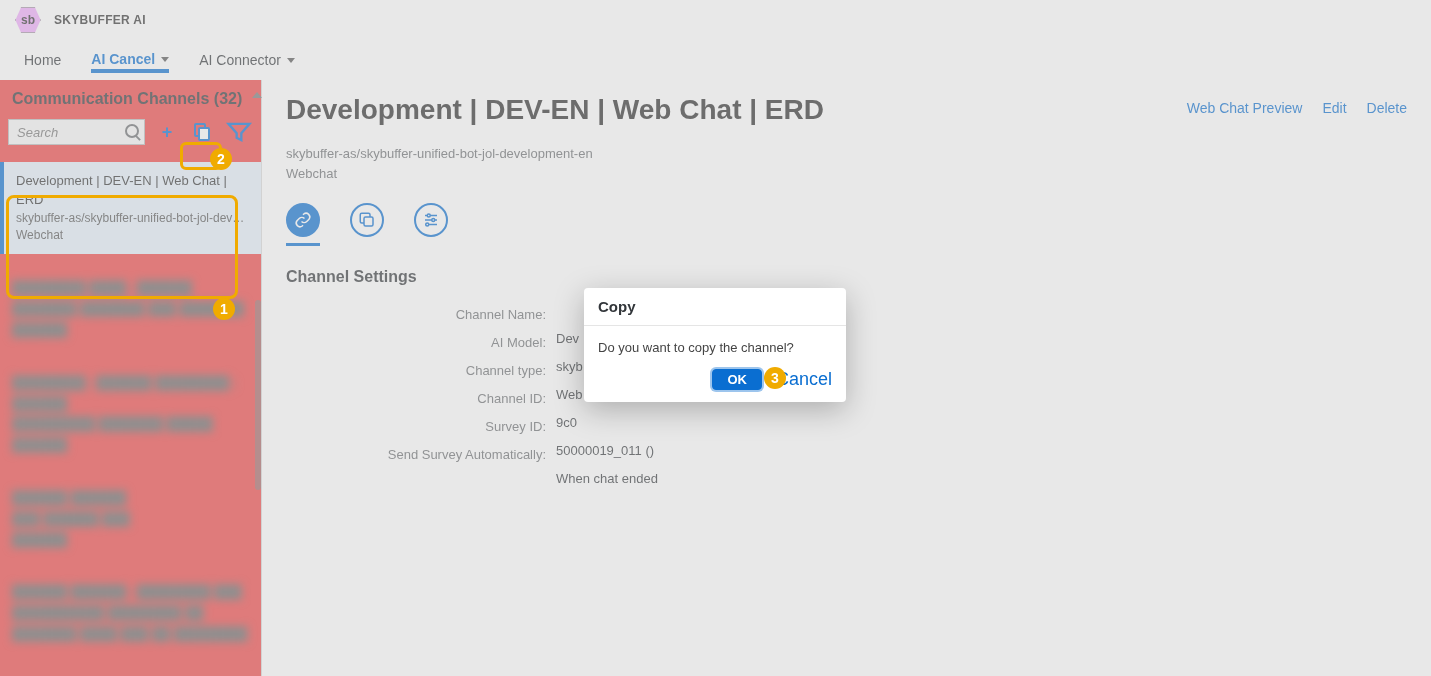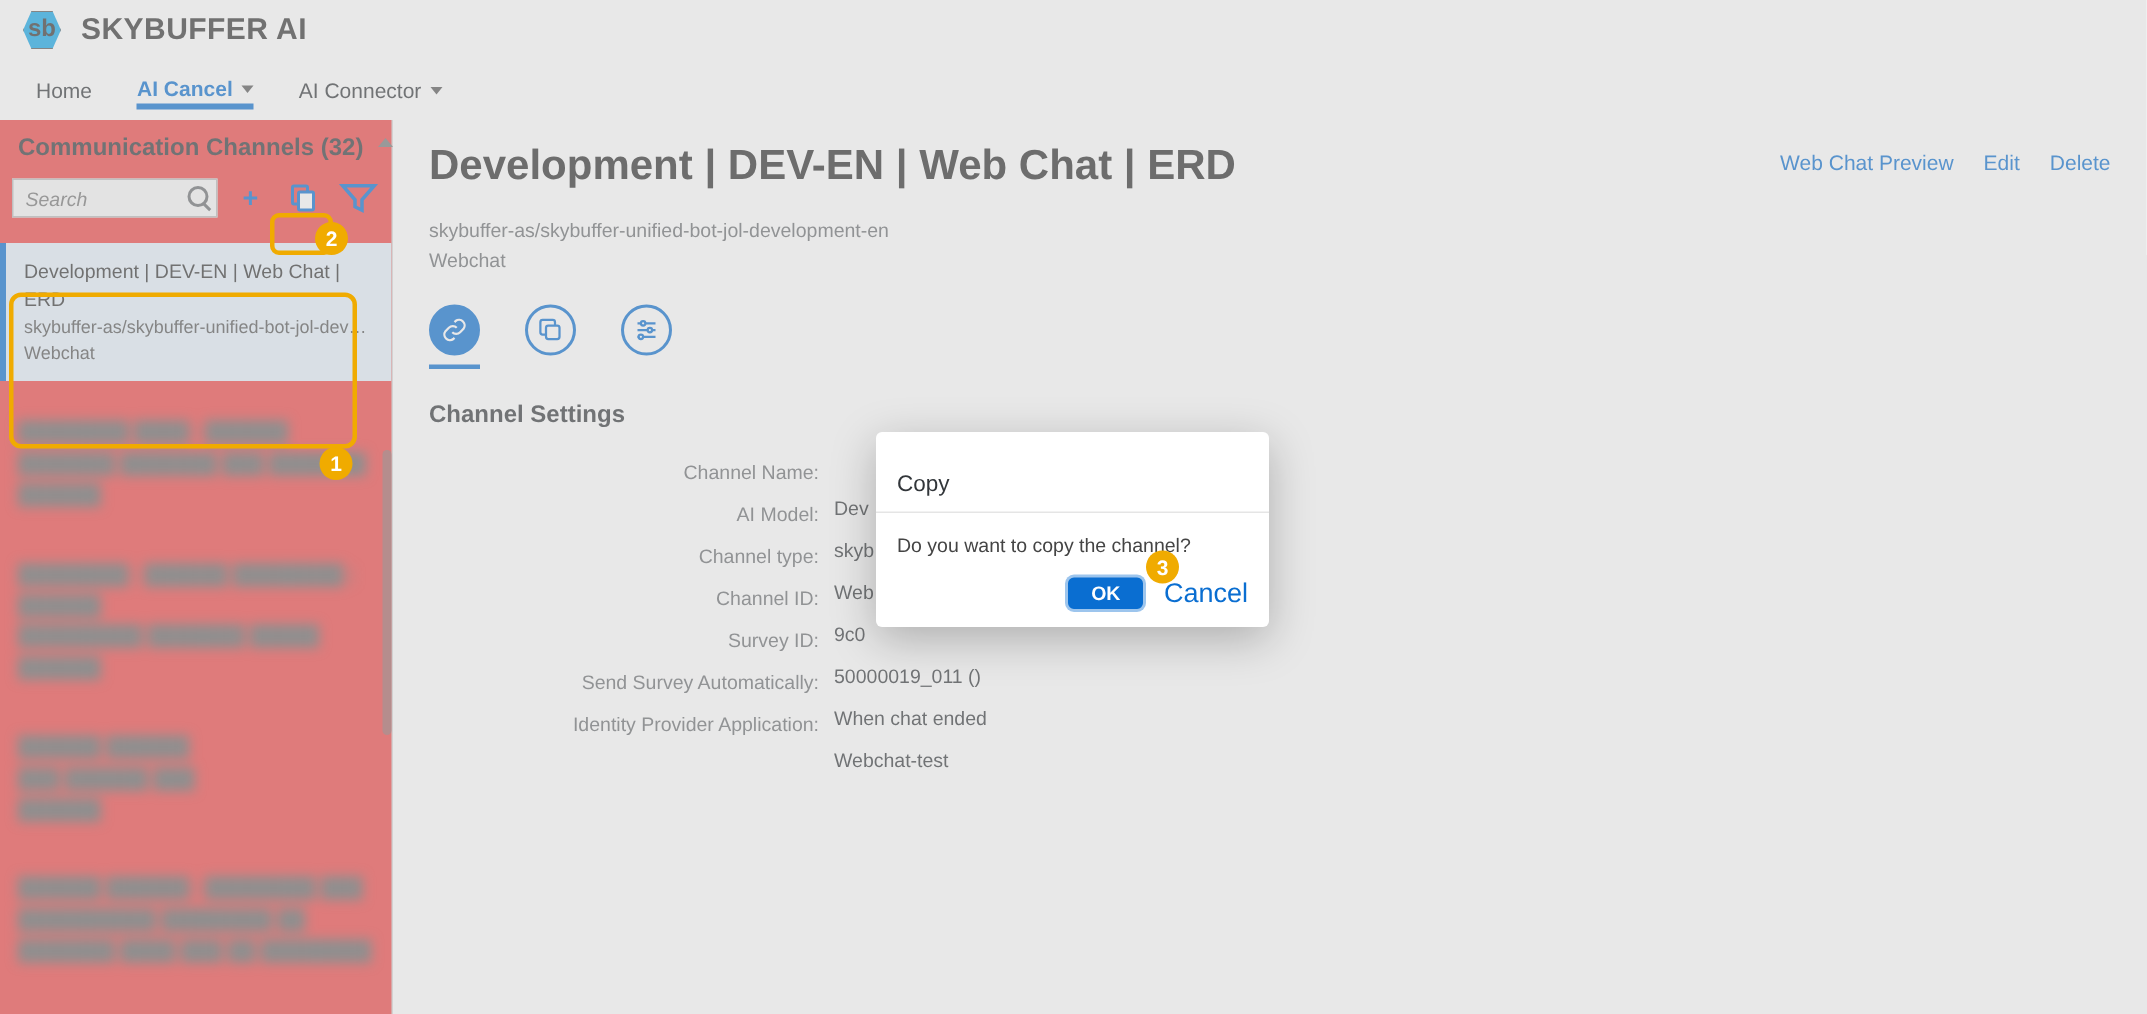--- a/index.html
+++ b/index.html
@@ -40,24 +40,24 @@
     display: flex;
     align-items: center;
     gap: 12px;
     padding: 0 14px;
   }
   .logo {
     width: 28px; height: 28px;
     border: 2px solid #555;
     clip-path: polygon(25% 5%, 75% 5%, 95% 50%, 75% 95%, 25% 95%, 5% 50%);
     display: flex; align-items: center; justify-content: center;
-    font-size: 16px; font-weight: 700; color:#333;
-    background:#0ea5e9;
-  }
-  .app-title { font-size: 20px; font-weight: 700; letter-spacing: .3px; color:#333; }
+    font-size: 12px; font-weight: 700; color:#333;
+    background:#f0abfc;
+  }
+  .app-title { font-size: 12px; font-weight: 700; letter-spacing: .3px; color:#333; }
 
   
   .nav {
     height: 40px;
     display: flex;
     align-items: center;
     gap: 30px;
     padding: 0 24px;
   }
   .nav-item {
@@ -254,22 +254,21 @@
     width: 262px;
     background: #fff;
     border-radius: 4px;
     box-shadow: 0 8px 30px rgba(0,0,0,0.25);
     overflow: hidden;
   }
   .modal-head {
     padding: 10px 14px;
     border-bottom: 1px solid #e5e5e5;
     font-size: 15px;
-    font-weight: 400;
-    margin-top: 16px;
+    font-weight: 700;
   }
   .modal-body {
     padding: 14px;
     font-size: 13px;
     color: #444;
   }
   .modal-foot {
     display: flex;
     justify-content: flex-end;
     gap: 14px;
@@ -461,24 +460,20 @@
         <div class="v">9c0</div>
       </div>
       <div class="kv-row">
         <div class="k">Survey ID:</div>
         <div class="v">50000019_011 ()</div>
       </div>
       <div class="kv-row">
         <div class="k">Send Survey Automatically:</div>
         <div class="v">When chat ended</div>
       </div>
-      <div class="kv-row">
-        <div class="k">Identity Provider Application:</div>
-        <div class="v">Webchat-test</div>
-      </div>
     </div>
   </div>
 </div>
 
 <div class="sb-arrow-up"></div>
 <div class="sb-scroll"></div>
 
 <div class="scrim"></div>
 
 <div class="modal">

